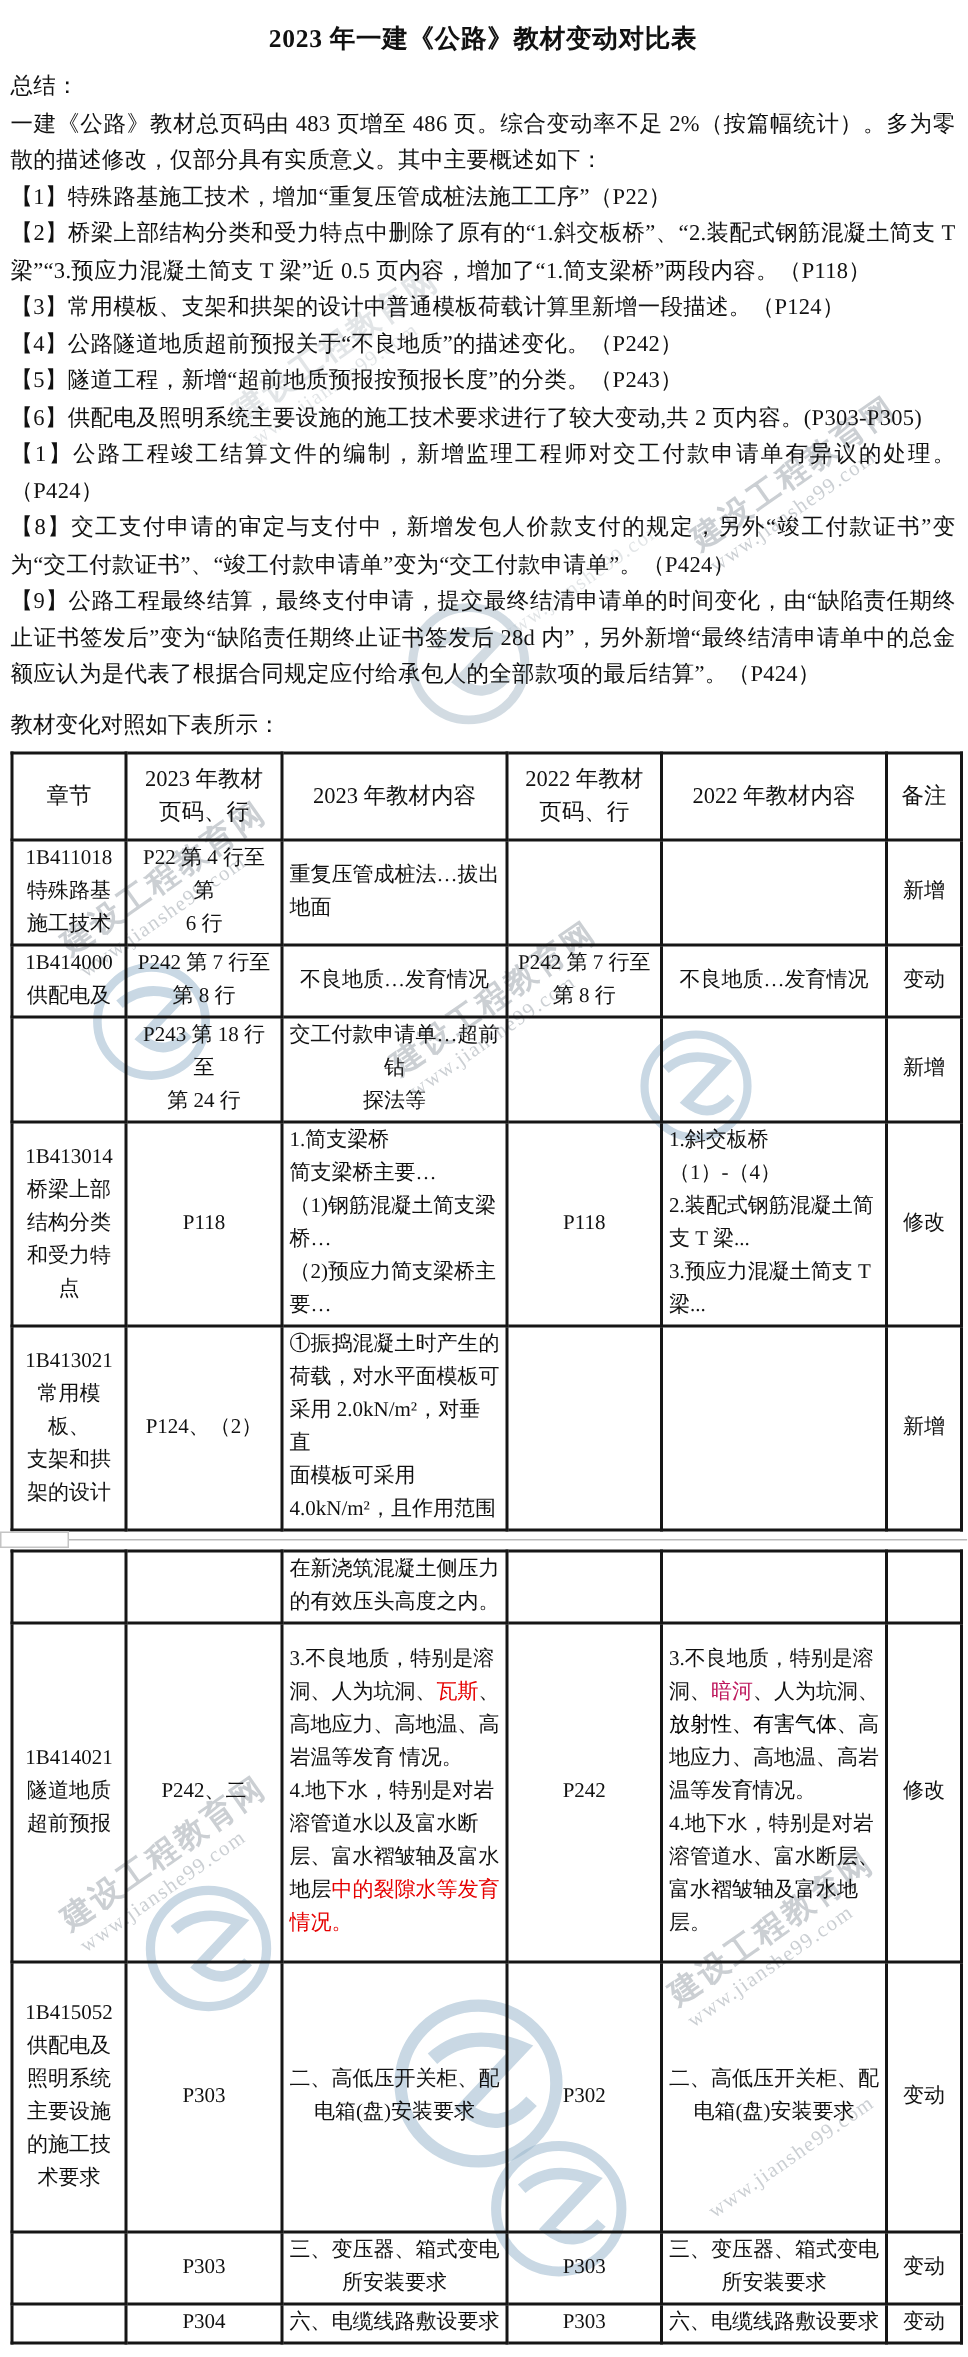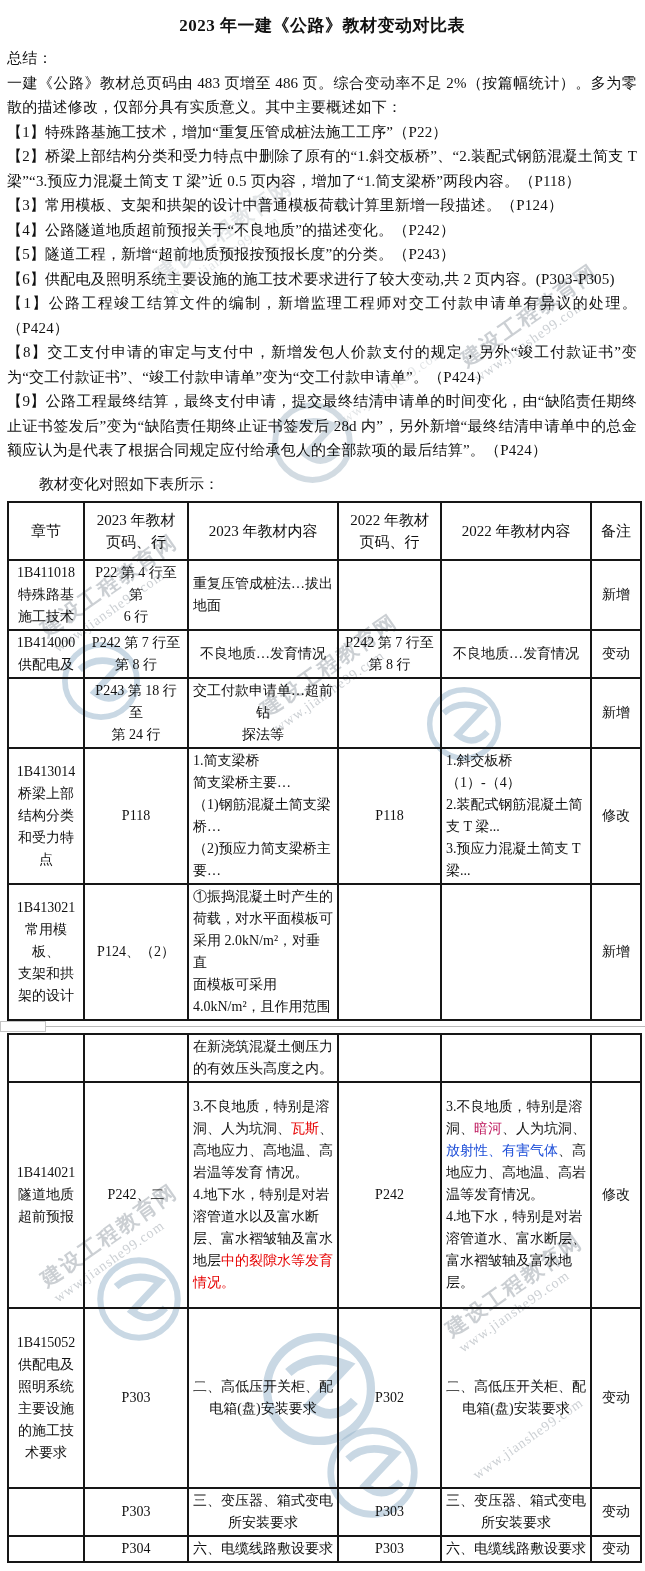--- a/index.html
+++ b/index.html
@@ -16,21 +16,21 @@
   .content { position:relative; z-index:1; padding:14px 8px 0 7px; }
 
   .doc-title {
     text-align:center; font-size:17px; font-weight:bold;
     letter-spacing:0.5px; margin-bottom:9px;
   }
   .para {
     font-size:15px; line-height:24.5px; text-align:justify;
     letter-spacing:0.2px;
   }
-  .table-intro { margin-top:9px; font-size:15px; line-height:24px;margin-left:32px; }
+  .table-intro { margin-top:9px; font-size:15px; line-height:24px; }
 
   table.cmp {
     table-layout:fixed; width:633px;
     border-collapse:collapse; margin-top:5px;
     background:transparent;
   }
   table.cmp td {
     border:2px solid #161616;
     font-size:14px; line-height:22px;
     text-align:center; vertical-align:middle;
@@ -258,21 +258,21 @@
         <td></td>
       </tr>
       <tr style="height:226px;">
         <td>1B414021
 隧道地质
 超前预报</td>
         <td>P242、二</td>
         <td class="l"><span>3.不良地质，特别是溶洞、人为坑洞、</span><span style="color: rgb(230, 0, 0);">瓦斯</span><span>、高地应力、高地温、高岩温等发育 情况。
 4.地下水，特别是对岩溶管道水以及富水断层、富水褶皱轴及富水地层</span><span style="color: rgb(230, 0, 0);">中的裂隙水等发育情况。</span></td>
         <td>P242</td>
-        <td class="l"><span>3.不良地质，特别是溶洞、</span><span style="color: #be185d;">暗河</span><span>、人为坑洞、</span><span style="color: #1d4ed8;">放射性、有害气体</span><span>、高地应力、高地温、高岩温等发育情况。
+        <td class="l"><span>3.不良地质，特别是溶洞、</span><span style="color: #be185d;">暗河</span><span>、人为坑洞、</span><span style="color: #000000;">放射性、有害气体</span><span>、高地应力、高地温、高岩温等发育情况。
 4.地下水，特别是对岩溶管道水、富水断层、富水褶皱轴及富水地层。</span></td>
         <td>修改</td>
       </tr>
       <tr style="height:180px;">
         <td>1B415052
 供配电及
 照明系统
 主要设施
 的施工技
 术要求</td>

